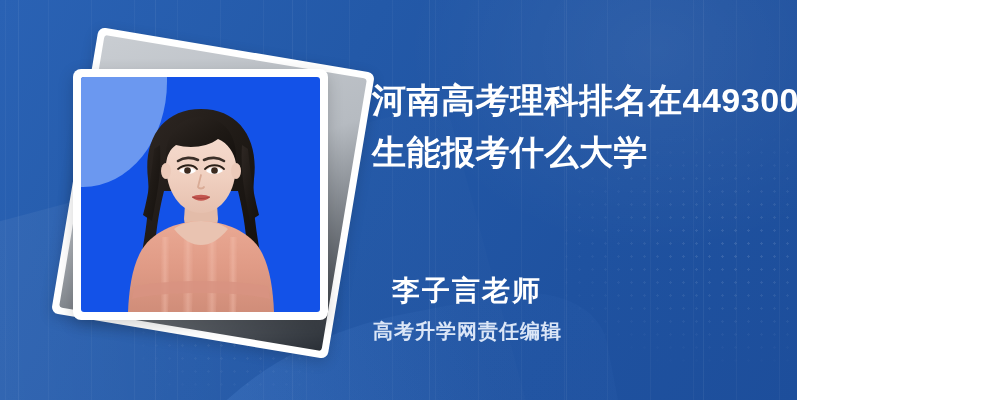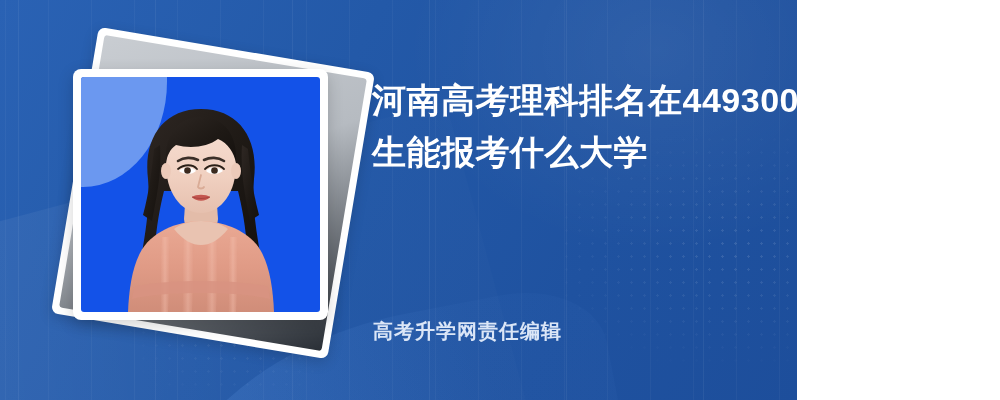--- a/index.html
+++ b/index.html
@@ -286,16 +286,17 @@
 
           <path d="M82 110 C86 107 96 107 100 110 C96 115 86 115 82 110 Z" fill="#c4564f"></path>
           <path d="M82 110 C88 112 94 112 100 110" stroke="#a8443e" stroke-width="1" fill="none"></path>
         </svg>
       </div>
     </div>
   </div>
 
   <div class="text-block">
     <div class="headline">河南高考理科排名在449300的理科类考生能报考什么大学</div>
+    <div class="author-name">李子言老师</div>
     <div class="author-role">高考升学网责任编辑</div>
   </div>
 
 </div>
 
 </body></html>

